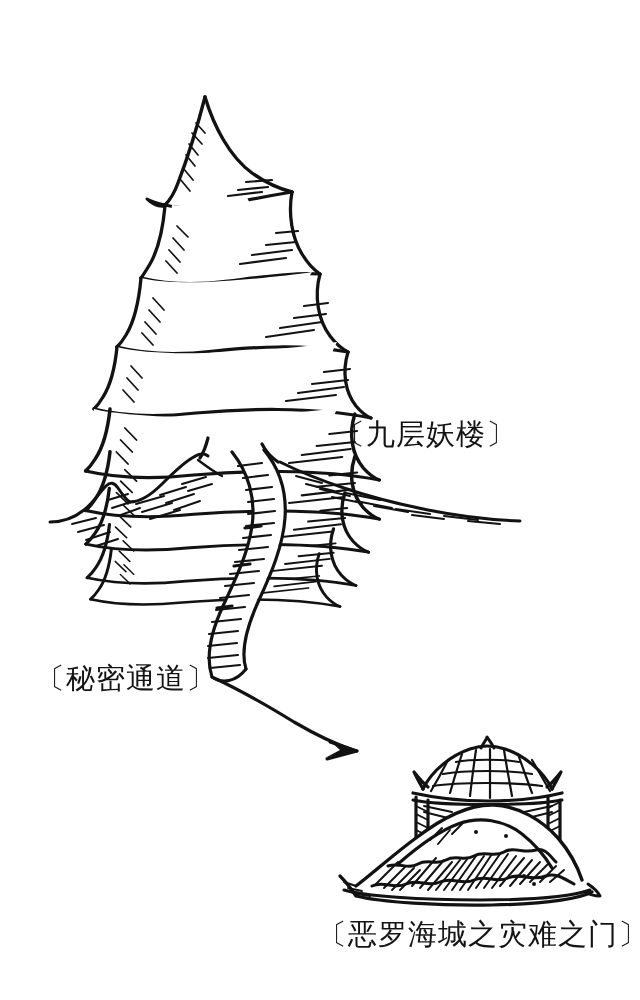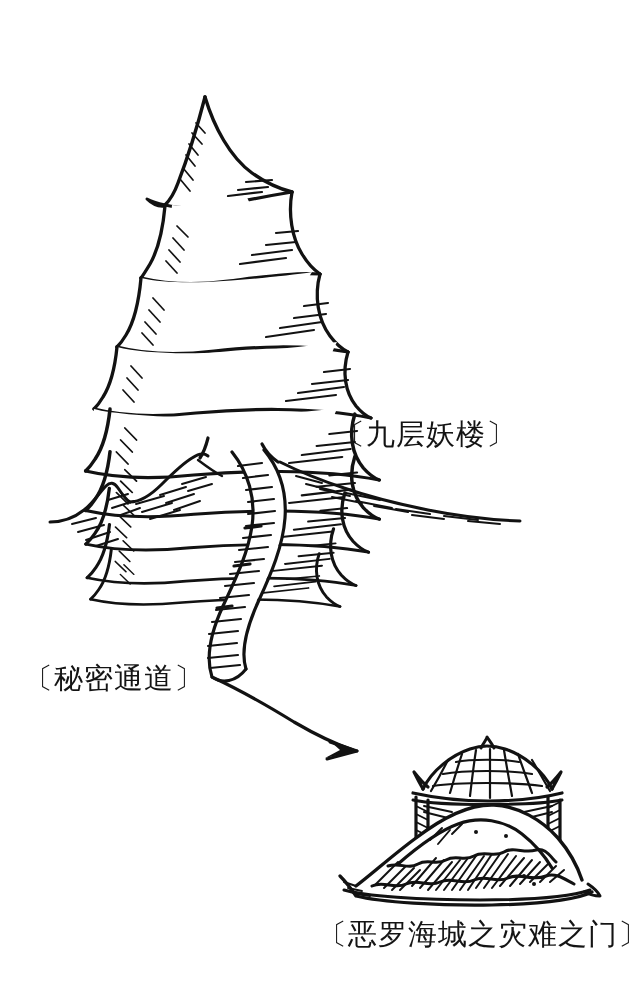--- a/index.html
+++ b/index.html
@@ -460,15 +460,15 @@
       <path d="M356,894 L370,896"></path>
     </g>
 
     <path class="ink" stroke-width="3.0" d="M588,884 C594,888 598,892 600,896 C594,896 588,894 584,892"></path>
   </g>
 
 </svg>
 
 <div class="label" id="label-tower" style="left: 336px; top: 420px;">〔九层妖楼〕</div>
 
-<div class="label" id="label-tunnel" style="left: 24px; top: 664px;">〔秘密通道〕</div>
+<div class="label" id="label-tunnel" style="left: 36px; top: 664px;">〔秘密通道〕</div>
 
 <div class="label" id="label-gate" style="left: 318px; top: 920px;">〔恶罗海城之灾难之门〕</div>
 
 </body></html>

